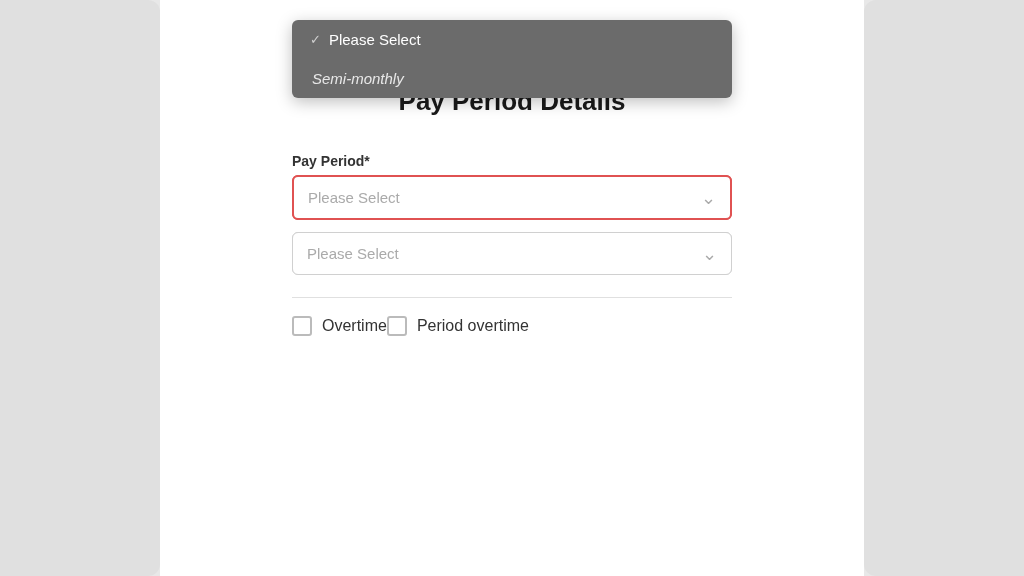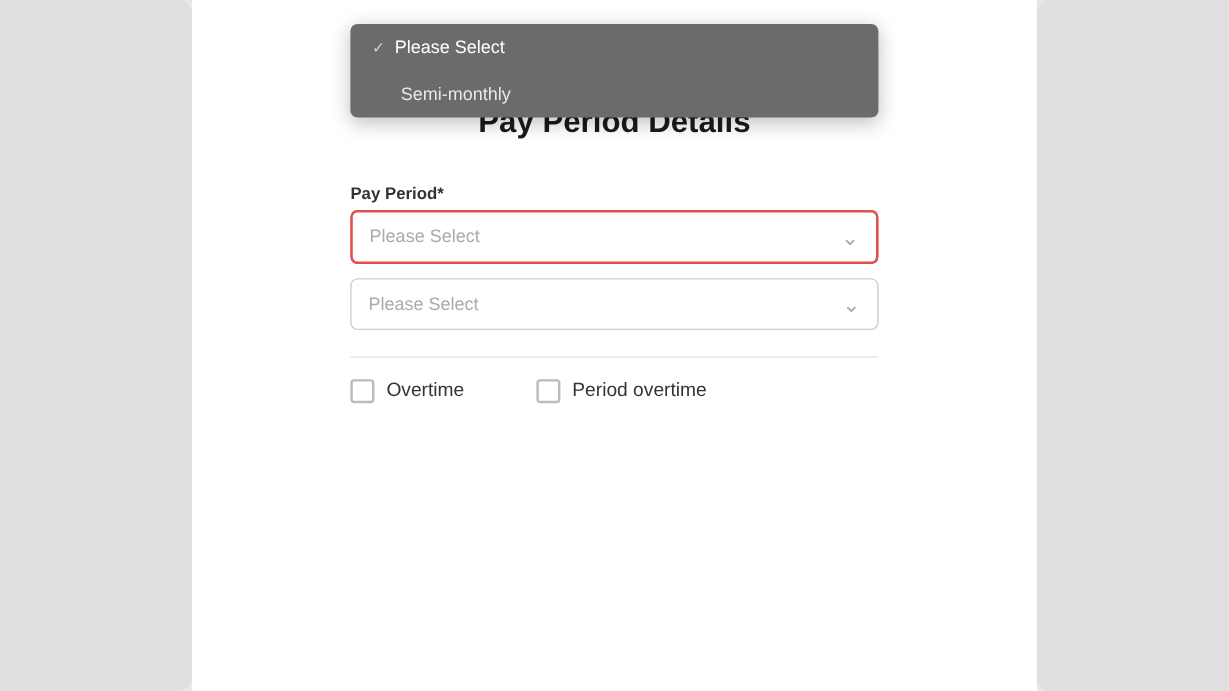--- a/index.html
+++ b/index.html
@@ -176,21 +176,20 @@
       border: none;
       border-top: 1.5px solid #e0e0e0;
       margin: 22px 0 18px 0;
     }
 
     .checkboxes-row {
       width: 100%;
       max-width: 440px;
       display: flex;
       align-items: center;
-      gap: 60px;
     }
 
     .checkbox-item {
       display: flex;
       align-items: center;
       gap: 10px;
       cursor: pointer;
     }
 
     .checkbox-box {
@@ -231,21 +230,21 @@
 
       <div class="select-wrapper" style="position:relative;">
 
         
         <div class="dropdown-menu">
           <div class="dropdown-item selected">
             <span class="check-mark">✓</span>
             <span>Please Select</span>
           </div>
           <div class="dropdown-item">
-            <span style="margin-left:24px;">Semi-monthly</span>
+            <span style="margin-left:2px;font-style:italic;">Semi-monthly</span>
           </div>
         </div>
 
         <select class="select-box">
         </select>
         <span class="select-chevron">⌄</span>
 
         
         <div style="position:absolute;top:0;left:0;width:100%;height:100%;display:flex;align-items:center;padding:0 40px 0 14px;pointer-events:none;border:2px solid #e05252;border-radius:6px;background:#fff;">
           <span style="font-size:15px;color:#aaa;">Please Select</span>

